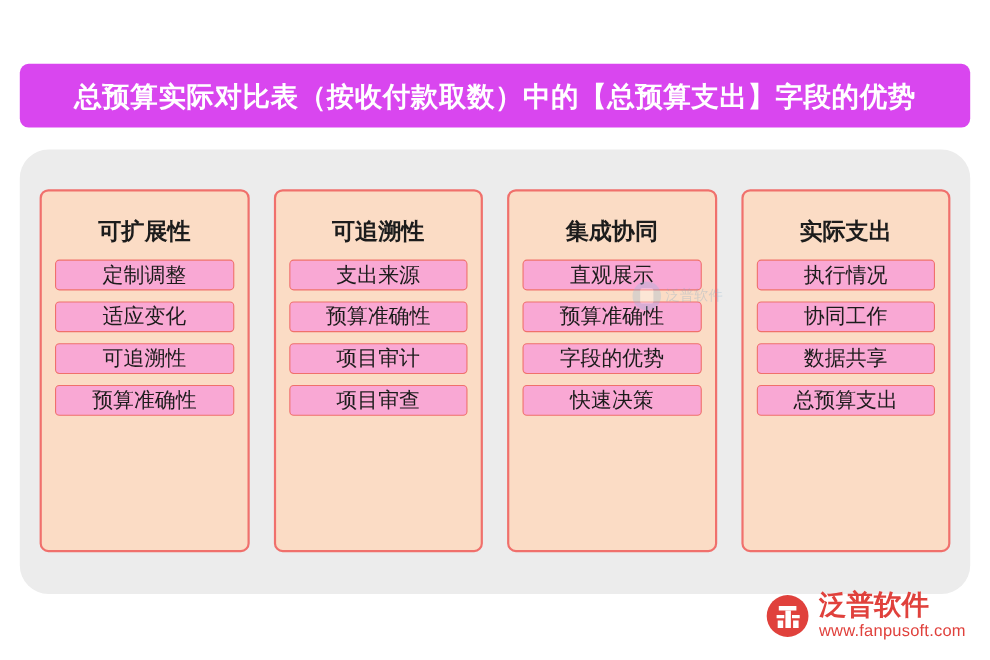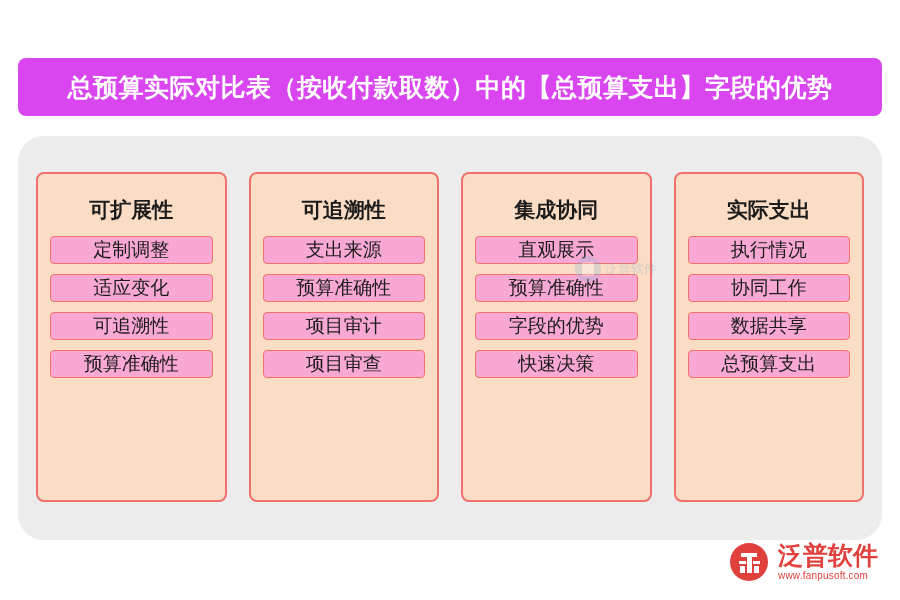--- a/index.html
+++ b/index.html
@@ -168,21 +168,21 @@
     line-height: 1.05;
   }
   .brand-name {
     font-size: 25px;
     font-weight: bold;
     color: #e0413c;
     font-family: "Liberation Serif", "DejaVu Serif", serif;
     white-space: nowrap;
   }
   .brand-url {
-    font-size: 10px;
+    font-size: 15px;
     color: #e0413c;
     letter-spacing: 0.2px;
     font-family: "Liberation Sans", "DejaVu Sans", sans-serif;
     white-space: nowrap;
     margin-top: 2px;
   }
 </style>
 </head>
 <body>
 

